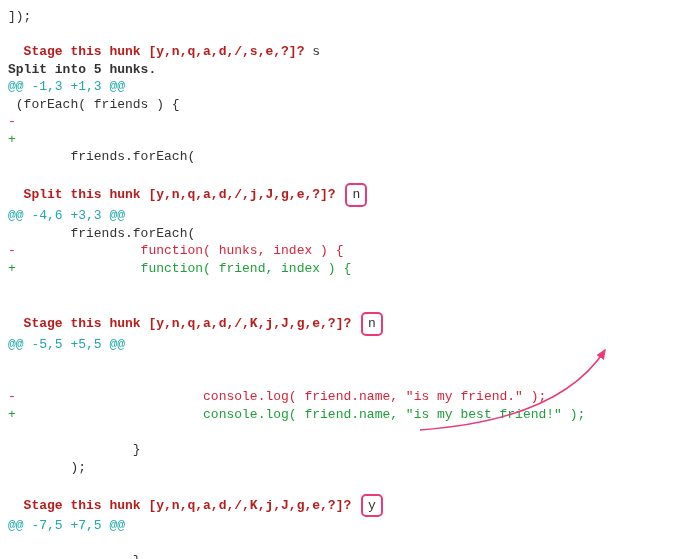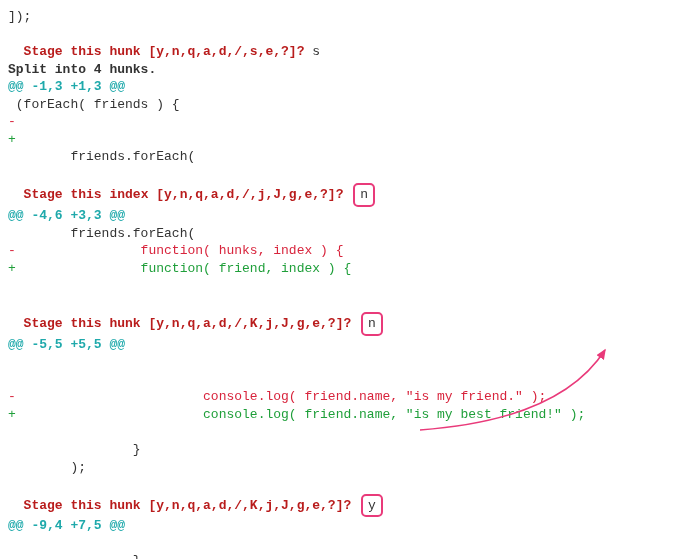--- a/index.html
+++ b/index.html
@@ -9,21 +9,21 @@
     font-family: Menlo, Monaco, Consolas, "Courier New", monospace;
     font-size: 13px;
     line-height: 1.35;
     color: #333;
     width: 684px;
     position: relative;
   }
   .line { white-space: pre; }
   .bold { font-weight: 700; }
   .blue { color: #b91c1c; font-weight: 700; }
-  .cyan { color: #1fa9ab; font-weight: 700; }
+  .cyan { color: #1fa9ab; font-weight: 400; }
   .red  { color: #d8243c; }
   .green{ color: #1f9f3a; }
   .black{ color: #333; }
   .highlight-box {
     display:inline-block;
     border: 2px solid #e93a7a;
     border-radius: 5px;
     padding: 1px 5px;
     margin-left: 2px;
     color:#333;
@@ -36,30 +36,30 @@
 </style>
 </head>
 <body>
 
 <div class="line black">]);</div>
 
 <div class="line">
   <span class="blue">Stage this hunk [y,n,q,a,d,/,s,e,?]?</span><span class="black"> s</span>
 </div>
 
-<div class="line bold black">Split into 4 hunks.</div>
+<div class="line bold black">Split into 5 hunks.</div>
 
 <div class="line cyan">@@ -1,3 +1,3 @@</div>
 <div class="line black"> (forEach( friends ) {</div>
 <div class="line red">-</div>
 <div class="line green">+</div>
 <div class="line black">        friends.forEach(</div>
 
 <div class="line">
-  <span class="blue">Stage this index [y,n,q,a,d,/,j,J,g,e,?]?</span> <span class="highlight-box">n</span>
+  <span class="blue">Split this hunk [y,n,q,a,d,/,j,J,g,e,?]?</span> <span class="highlight-box">n</span>
 </div>
 
 <div class="line cyan">@@ -4,6 +3,3 @@</div>
 <div class="line black">        friends.forEach(</div>
 <div class="line red">-                function( hunks, index ) {</div>
 <div class="line green">+                function( friend, index ) {</div>
 <div class="line"> </div>
 
 <div class="line">
   <span class="blue">Stage this hunk [y,n,q,a,d,/,K,j,J,g,e,?]?</span> <span class="highlight-box">n</span>
@@ -71,21 +71,21 @@
 <div class="line red">-                        console.log( friend.name, "is my friend." );</div>
 <div class="line green">+                        console.log( friend.name, "is my best friend!" );</div>
 <div class="line"> </div>
 <div class="line black">                }</div>
 <div class="line black">        );</div>
 
 <div class="line">
   <span class="blue">Stage this hunk [y,n,q,a,d,/,K,j,J,g,e,?]?</span> <span class="highlight-box">y</span>
 </div>
 
-<div class="line cyan">@@ -9,4 +7,5 @@</div>
+<div class="line cyan">@@ -7,5 +7,5 @@</div>
 <div class="line"> </div>
 <div class="line black">                }</div>
 
 <svg class="arrow-svg" width="700" height="559" style="left:0;top:0">
   <defs>
     <marker id="arrowhead" markerWidth="8" markerHeight="8" refX="6" refY="3" orient="auto">
       <path d="M0,0 L7,3 L0,6 Z" fill="#e93a7a"></path>
     </marker>
   </defs>
   <path d="M 420 430  Q 560 420  605 350" stroke="#e93a7a" stroke-width="1.5" fill="none" marker-end="url(#arrowhead)"></path>

